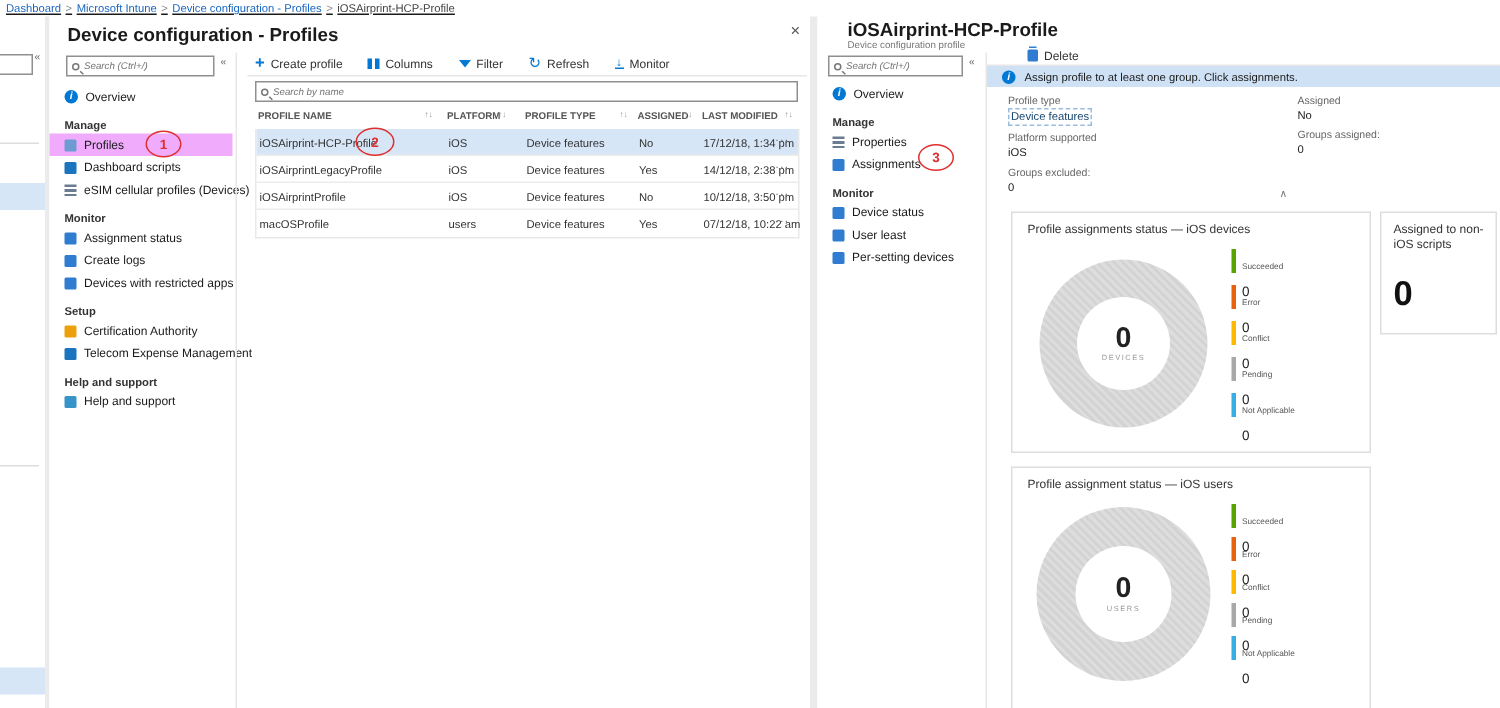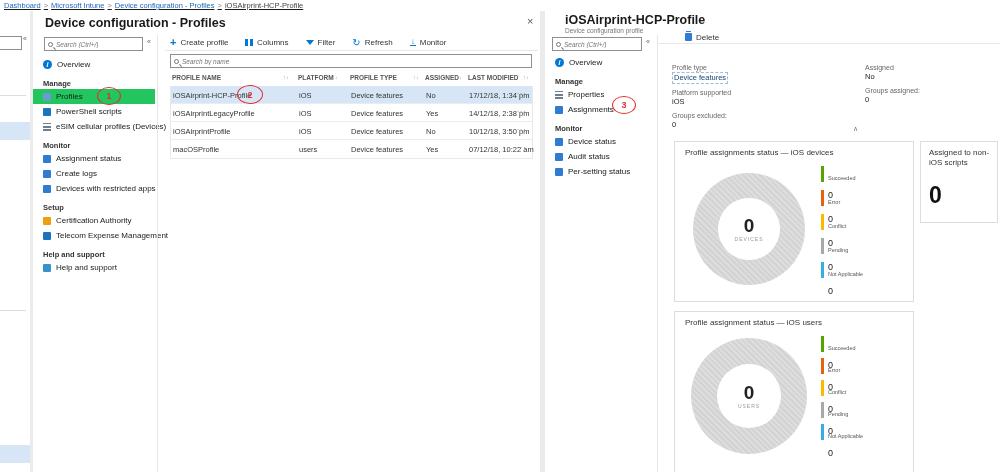--- a/index.html
+++ b/index.html
@@ -41,21 +41,21 @@
     font-size:6.5px; font-style:italic; color:#777; font-family:inherit; }
   .lens { width:5px; height:5px; border:1px solid #777; border-radius:50%; position:relative; flex:none; }
   .lens::after { content:""; position:absolute; width:3px; height:1px; background:#777;
     transform:rotate(45deg); left:3.5px; top:5px; }
   .collapse-chev { font-size:7px; color:#666; cursor:pointer; }
 
   
   .sidenav { position:absolute; }
   .si { display:flex; align-items:center; height:15px; padding-left:10px; gap:5px;
     font-size:8px; color:#1a1a1a; cursor:pointer; white-space:nowrap; }
-  .si.sel { background:#22c55e; }
+  .si.sel { background:#f0abfc; }
   .sh { margin-top:5px; height:12px; padding-left:10px; font-weight:bold; font-size:7.5px;
     color:#333; display:flex; align-items:center; }
   .sq { width:8px; height:8px; border-radius:1px; flex:none; }
   .c-blue  { background:#2f7cd0; }
   .c-steel { background:#6c9bd2; }
   .c-deep  { background:#1b74bd; }
   .c-orange{ background:#eca10c; }
   .c-teal  { background:#3794c9; }
   .bars3 { width:8px; height:8px; flex:none;
     background:repeating-linear-gradient(to bottom,#6b7d90 0 1.5px,transparent 1.5px 3.2px); }
@@ -156,21 +156,21 @@
       <span class="ico-info">i</span>
       <span>Overview</span>
     </div>
     <div class="sh">Manage</div>
     <div class="si sel">
       <span class="sq c-steel"></span>
       <span>Profiles</span>
     </div>
     <div class="si">
       <span class="sq c-deep"></span>
-      <span>PowerShell scripts</span>
+      <span>Dashboard scripts</span>
     </div>
     <div class="si">
       <span class="bars3"></span>
       <span>eSIM cellular profiles (Devices)</span>
     </div>
     <div class="sh">Monitor</div>
     <div class="si">
       <span class="sq c-blue"></span>
       <span>Assignment status</span>
     </div>
@@ -309,39 +309,43 @@
       <span class="sq c-blue"></span>
       <span>Assignments</span>
     </div>
     <div class="sh">Monitor</div>
     <div class="si">
       <span class="sq c-blue"></span>
       <span>Device status</span>
     </div>
     <div class="si">
       <span class="sq c-blue"></span>
-      <span>Audit status</span>
-    </div>
-    <div class="si">
-      <span class="sq c-blue"></span>
-      <span>Per-setting status</span>
+      <span>User least</span>
+    </div>
+    <div class="si">
+      <span class="sq c-blue"></span>
+      <span>Per-setting devices</span>
     </div>
   </div>
   <div class="vline" style="left:112px; top:24px; bottom:0;"></div>
 
   <div class="rc" style="left:67px; top:85px; width:24px; height:18px;">3</div>
 
   <div class="toolbar" style="left:140px; top:19px;">
     <span class="tb">
       <span class="i-trash"></span>
       <span>Delete</span>
     </span>
   </div>
   <div class="hr" style="left:113px; top:32px; width:342px;"></div>
 
+  <div class="banner" style="left:113px; top:33px; width:342px; height:14px;">
+    <span class="ico-info">i</span>
+    <span>Assign profile to at least one group. Click assignments.</span>
+  </div>
 
   <div class="abs" style="left:127px; top:52px;">
     <div class="elbl">Profile type</div>
     <div class="eval"><span class="elink">Device features</span></div>
     <div class="elbl">Platform supported</div>
     <div class="eval">iOS</div>
     <div class="elbl">Groups excluded:</div>
     <div class="eval">0</div>
   </div>
   <div class="abs" style="left:320px; top:52px;">

